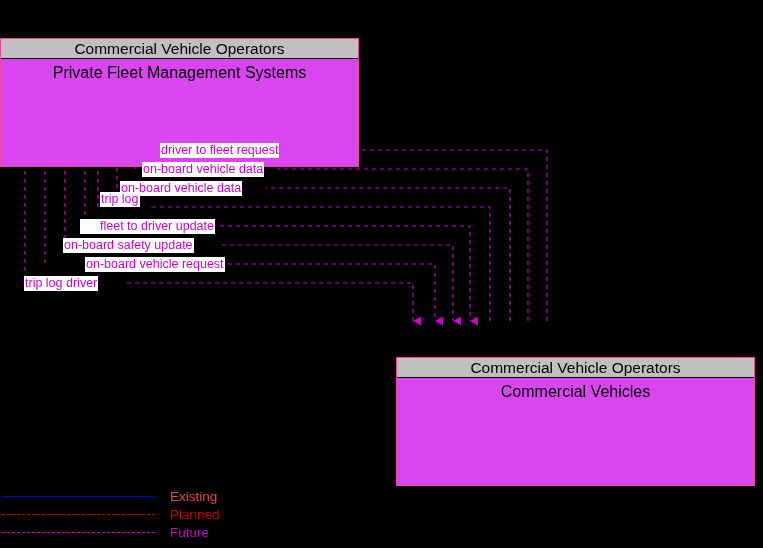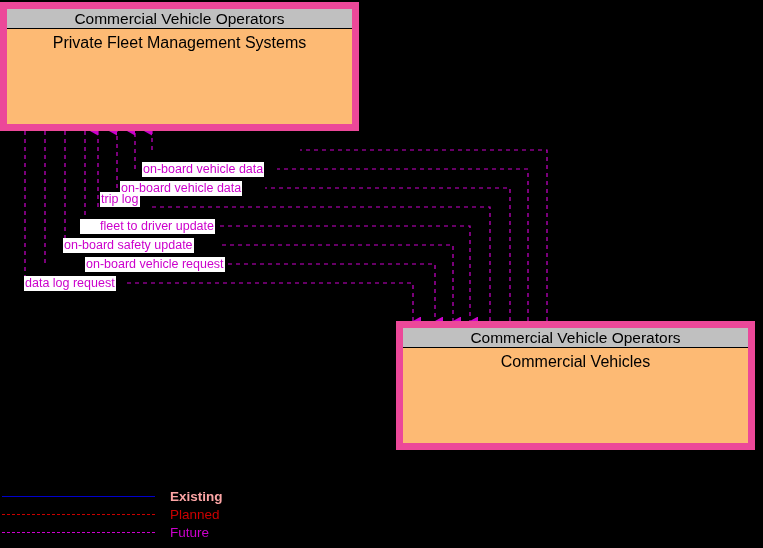--- a/index.html
+++ b/index.html
@@ -23,24 +23,25 @@
   svg.wires {
     position: absolute;
     left: 0;
     top: 0;
     width: 763px;
     height: 548px;
     pointer-events: none;
   }
   .entity-box {
     position: absolute;
-    background: #fdba74;
-    border: 7px solid #ec4899;
+    background: #d946ef;
+    border: 1px solid #ec4899;
     box-sizing: border-box;
     z-index: 5;
+    margin-top: 36px;
   }
   .entity-title {
     background: #c0c0c0;
     border-bottom: 1px solid #000000;
     text-align: center;
     font-size: 15.5px;
     line-height: 19px;
     height: 20px;
     color: #000000;
     box-sizing: border-box;
@@ -91,21 +92,21 @@
   }
   .legend-text {
     position: absolute;
     left: 170px;
     top: 0px;
     font-size: 13.5px;
     line-height: 18px;
     white-space: nowrap;
   }
   .lg-existing .legend-line { border-top-color: #0000cc; border-top-style: solid; }
-  .lg-existing .legend-text { color: #fca5a5; font-weight: bold; }
+  .lg-existing .legend-text { color: #ef4444; }
   .lg-planned  .legend-line { border-top-color: #cc0000; border-top-style: dashed; }
   .lg-planned  .legend-text { color: #cc0000; }
   .lg-future   .legend-line { border-top-color: #cc00cc; border-top-style: dashed; }
   .lg-future   .legend-text { color: #cc00cc; text-align: right; }
 </style>
 </head>
 <body>
 
 <div id="stage">
 
@@ -149,27 +150,28 @@
   <div class="entity-box" style="left:0px; top:2px; width:359px; height:129px;">
     <div class="entity-title">Commercial Vehicle Operators</div>
     <div class="entity-name">Private Fleet Management Systems</div>
   </div>
 
   <div class="entity-box" style="left:396px; top:321px; width:359px; height:129px;">
     <div class="entity-title">Commercial Vehicle Operators</div>
     <div class="entity-name">Commercial Vehicles</div>
   </div>
 
+  <div class="flow-label" style="left:160px; top:143px;">driver to fleet request</div>
   <div class="flow-label" style="left:142px; top:162px;">on-board vehicle data</div>
   <div class="flow-label" style="left:120px; top:181px;">on-board vehicle data</div>
   <div class="flow-label" style="left:100px; top:192px;">trip log</div>
   <div class="flow-label" style="left:80px; top:219px;padding-left:20px;">fleet to driver update</div>
   <div class="flow-label" style="left:63px; top:238px;">on-board safety update</div>
   <div class="flow-label" style="left:44px; top:257px;margin-left:41px;">on-board vehicle request</div>
-  <div class="flow-label" style="left:24px; top:276px;">data log request</div>
+  <div class="flow-label" style="left:24px; top:276px;">trip log driver</div>
 
   <div class="legend">
     <div class="legend-row lg-existing">
       <div class="legend-line"></div>
       <div class="legend-text">Existing</div>
     </div>
     <div class="legend-row lg-planned">
       <div class="legend-line"></div>
       <div class="legend-text">Planned</div>
     </div>

